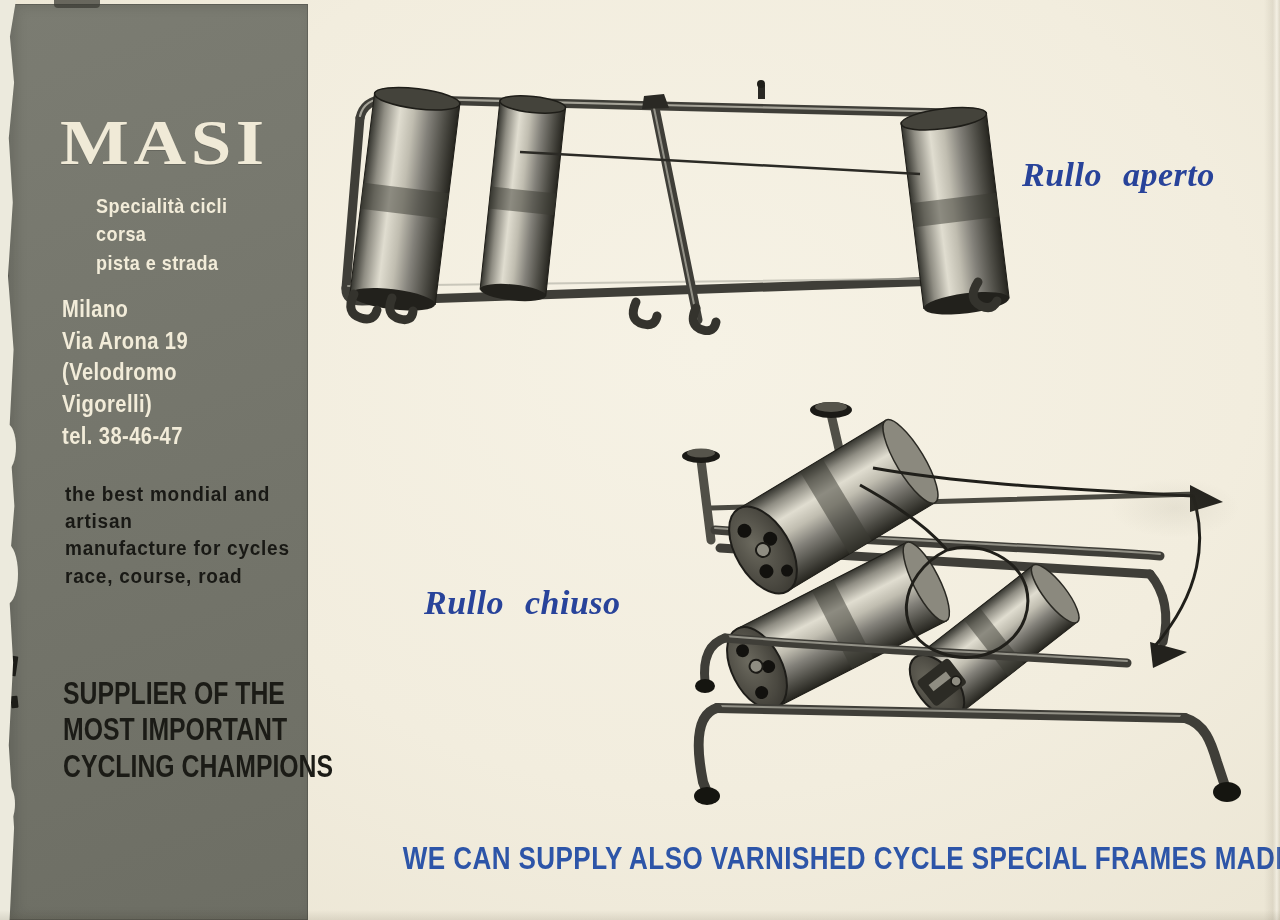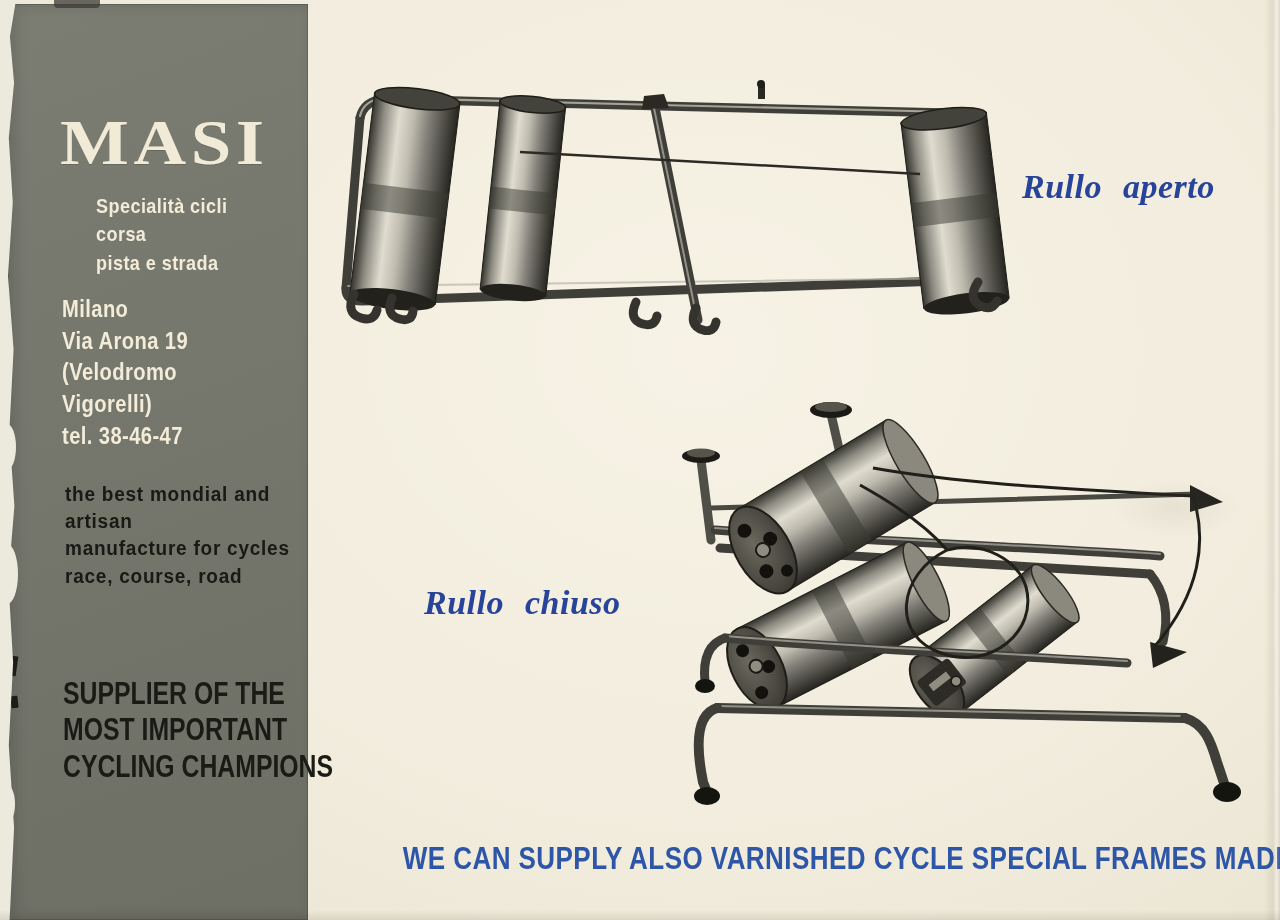--- a/index.html
+++ b/index.html
@@ -67,21 +67,21 @@
     font-weight:bold;font-size:31px;line-height:1.17;color:#1b1b16;
     transform:scaleX(0.80);transform-origin:left top;letter-spacing:0px;
     white-space:nowrap;
   }
   .roller-label{
     position:absolute;
     font-family:"Liberation Serif",serif;font-style:italic;font-weight:bold;
     font-size:34px;color:#28439a;word-spacing:12px;letter-spacing:0.5px;
     white-space:nowrap;
   }
-  #label-open{left:1022px;top:168px;}
+  #label-open{left:1022px;top:156px;}
   #label-closed{left:424px;top:584px;}
   .slogan{
     position:absolute;left:330px;top:841px;width:910px;
     text-align:center;font-weight:bold;font-size:31px;color:#2d55a8;
     transform:scaleX(0.84);transform-origin:center top;letter-spacing:0.5px;
     white-space:nowrap;
   }
   .fig{position:absolute;}
   #fig-open{left:330px;top:70px;}
   #fig-closed{left:645px;top:390px;}

